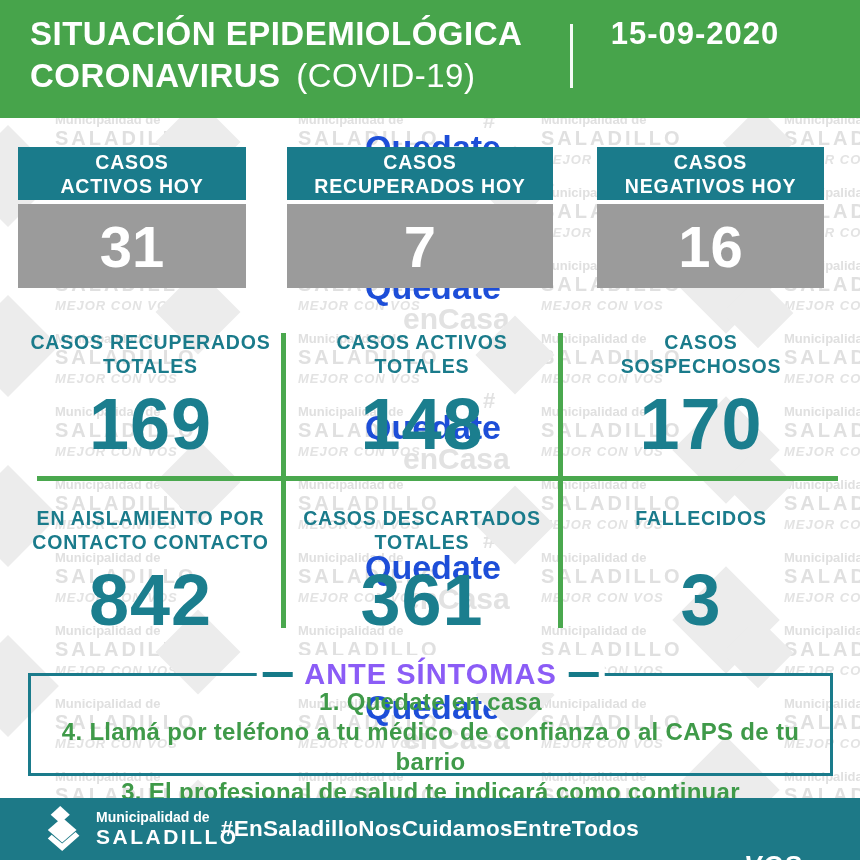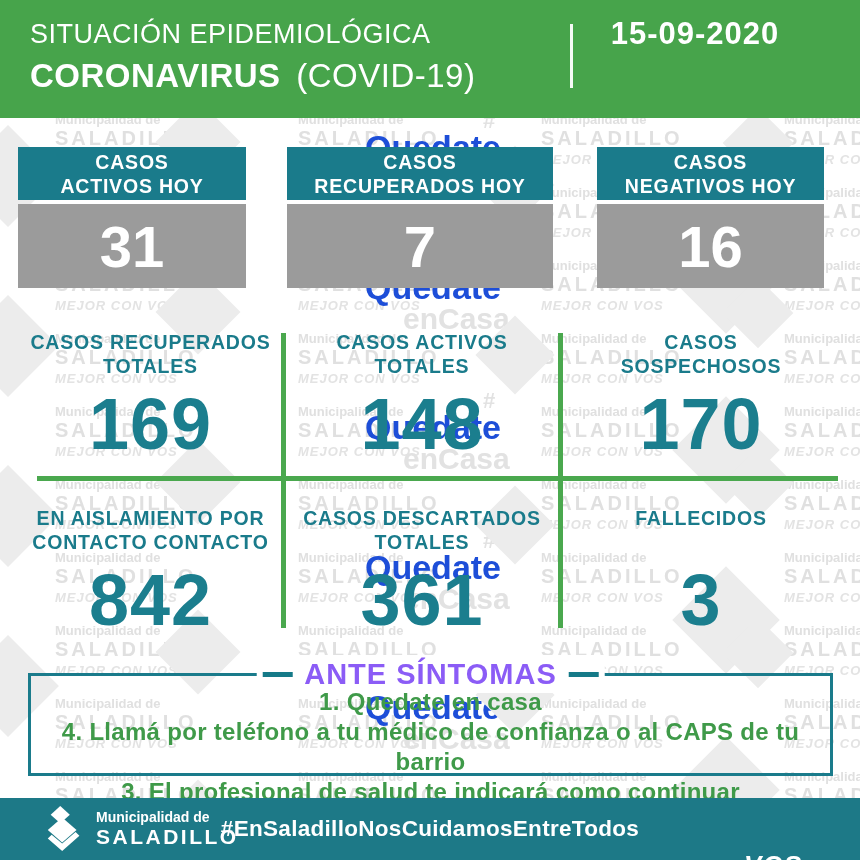--- a/index.html
+++ b/index.html
@@ -21,21 +21,21 @@
   .wm-hash    { font-size: 22px; font-weight: bold; color: #e2e2e2; margin-left: 118px; line-height: 18px; }
   .wm-quedate { font-size: 34px; font-weight: bold; color: #1d4ed8; line-height: 34px; }
   .wm-encasa  { font-size: 30px; font-weight: bold; color: #e2e2e2; line-height: 30px; margin-left: 38px; }
   .wm-diamond { position: absolute; background: #ececec; transform: rotate(45deg); }
   
   .header {
     position: absolute; left: 0; top: 0; width: 860px; height: 118px;
     background: #47a44b; z-index: 2;
   }
   .header-left { position: absolute; left: 30px; top: 13px; color: #ffffff; }
-  .header-line1 { font-size: 27px; line-height: 42px; font-weight: normal; letter-spacing: 0.5px; }
+  .header-line1 { font-size: 33px; line-height: 42px; font-weight: bold; letter-spacing: 0.5px; }
   .header-line2 { font-size: 33px; line-height: 42px; letter-spacing: 0.5px; }
   .header-line2 .bold { font-weight: bold; }
   .header-line2 .light { font-weight: normal; margin-left: 6px; }
   .header-divider {
     position: absolute; left: 570px; top: 24px; width: 3px; height: 64px;
     background: rgba(255,255,255,0.95);
   }
   .header-right { position: absolute; left: 555px; width: 280px; top: 13px; text-align: center; color: #ffffff; }
   .fecha-label { font-size: 31px; line-height: 42px; font-weight: bold; letter-spacing: 1px; }
   .fecha-value { font-size: 31px; line-height: 42px; font-weight: bold; letter-spacing: 1px; }

